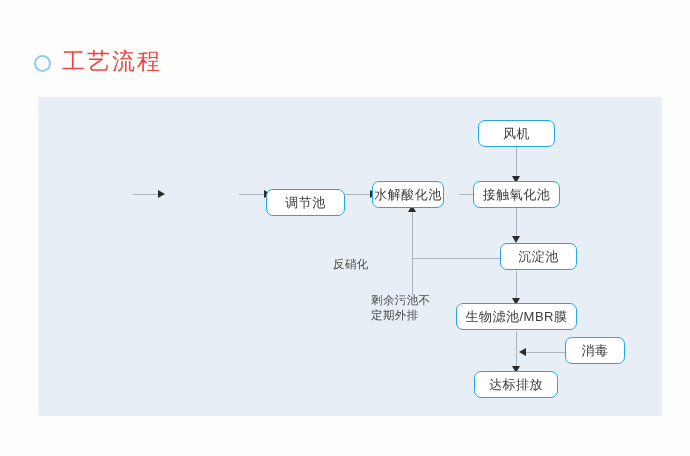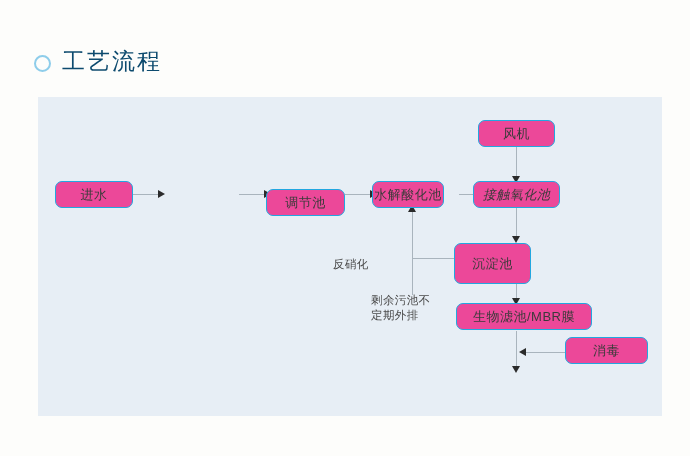--- a/index.html
+++ b/index.html
@@ -28,21 +28,21 @@
     width: 17px;
     height: 17px;
     border-radius: 50%;
     border: 2px solid #8ecdea;
     box-sizing: border-box;
     flex: 0 0 auto;
     margin-top: 3px;
   }
   .page-title {
     font-size: 23px;
-    color: #0c4a6e;
+    color: #ef4444;
     letter-spacing: 2px;
     line-height: 1;
     white-space: nowrap;
   }
 
   
   .panel {
     position: absolute;
     left: 38px;
     top: 97px;
@@ -50,21 +50,21 @@
     height: 319px;
     background: #e7eef5;
   }
 
   
   .node {
     position: absolute;
     box-sizing: border-box;
     border: 1.6px solid #22a7e0;
     border-radius: 7px;
-    background: #ec4899;
+    background: #ffffff;
     color: #3b3b3b;
     font-size: 13px;
     display: flex;
     align-items: center;
     justify-content: center;
     white-space: nowrap;
     letter-spacing: 0.5px;
   }
 
   
@@ -148,26 +148,26 @@
 
   <div class="vline" style="left:478px; top:174px; height:32px;"></div>
   <div class="arrow arrow-down" style="left:474px; top:201px;"></div>
 
   <div class="vline" style="left:478px; top:234px; height:40px;"></div>
   <div class="arrow arrow-down" style="left:474px; top:269px;"></div>
 
   <div class="hline" style="left:484px; top:255px; width:44px;"></div>
   <div class="arrow arrow-left" style="left:481px; top:251px;"></div>
 
-  <div class="node" style="left:17px;  top:84px;  width:78px;  height:27px;">进水</div>
   <div class="node" style="left:228px; top:84px;  width:79px;  height:27px;margin-top:8px;">调节池</div>
   <div class="node" style="left:334px; top:84px;  width:72px;  height:27px;">水解酸化池</div>
-  <div class="node" style="left:435px; top:84px;  width:87px;  height:27px;font-style:italic;">接触氧化池</div>
+  <div class="node" style="left:435px; top:84px;  width:87px;  height:27px;">接触氧化池</div>
   <div class="node" style="left:440px; top:23px;  width:77px;  height:27px;">风机</div>
-  <div class="node" style="left:416px; top:146px; width:77px;  height:41px;">沉淀池</div>
-  <div class="node" style="left:418px; top:206px; width:136px; height:27px;">生物滤池/MBR膜</div>
-  <div class="node" style="left:527px; top:240px; width:83px;  height:27px;">消毒</div>
+  <div class="node" style="left:462px; top:146px; width:77px;  height:27px;">沉淀池</div>
+  <div class="node" style="left:418px; top:206px; width:121px; height:27px;">生物滤池/MBR膜</div>
+  <div class="node" style="left:527px; top:240px; width:60px;  height:27px;">消毒</div>
+  <div class="node" style="left:436px; top:274px; width:84px;  height:27px;">达标排放</div>
 
   <div class="note" style="left:295px; top:137px;margin-top:23px;">反硝化</div>
   <div class="note" style="left:333px; top:196px;">剩余污池不
 定期外排</div>
 
 </div>
 
 </body></html>

